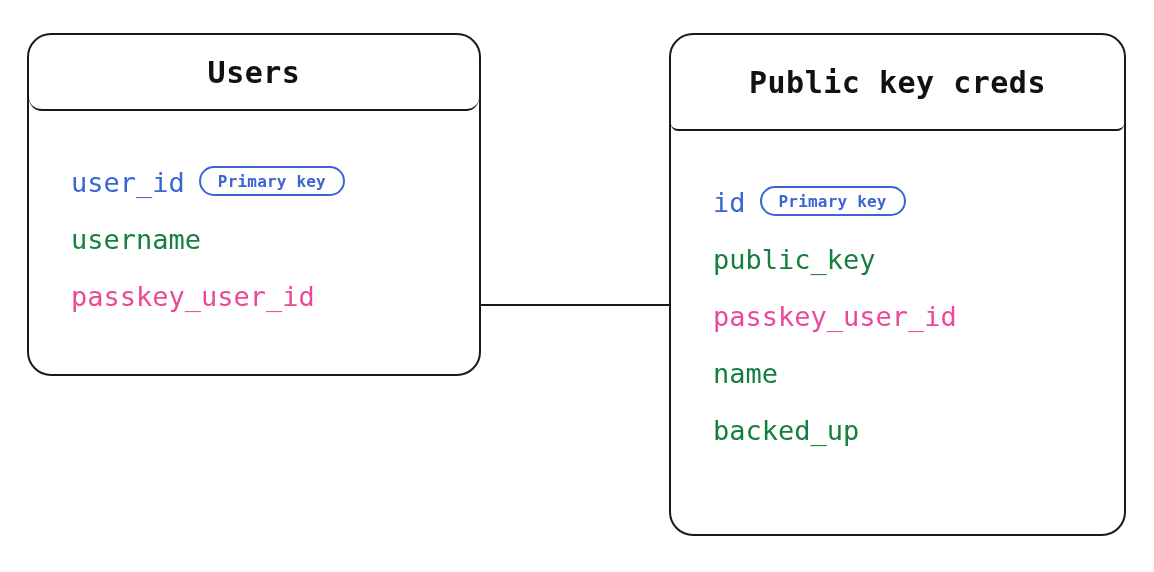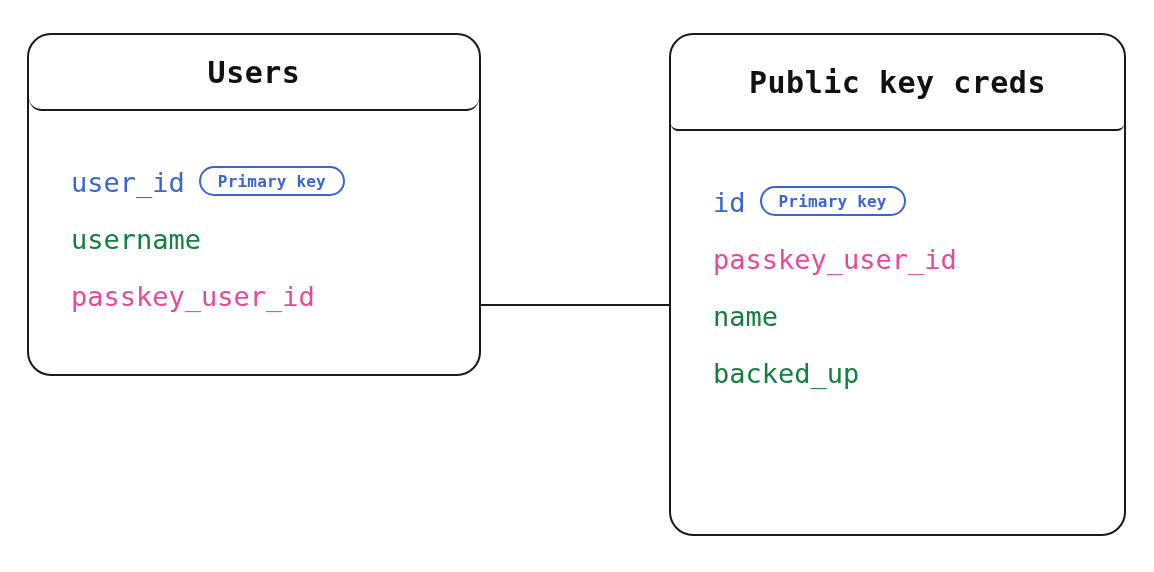--- a/index.html
+++ b/index.html
@@ -156,20 +156,23 @@
     <div class="entity-header">
       <span class="entity-title">Public key creds</span>
     </div>
     <div class="entity-fields">
 
       <div class="field-row">
         <span class="field-name key">id</span>
         <span class="badge">Primary key</span>
       </div>
 
+      <div class="field-row">
+        <span class="field-name">public_key</span>
+      </div>
 
       <div class="field-row">
         <span class="field-name fk">passkey_user_id</span>
       </div>
 
       <div class="field-row">
         <span class="field-name">name</span>
       </div>
 
       <div class="field-row">

